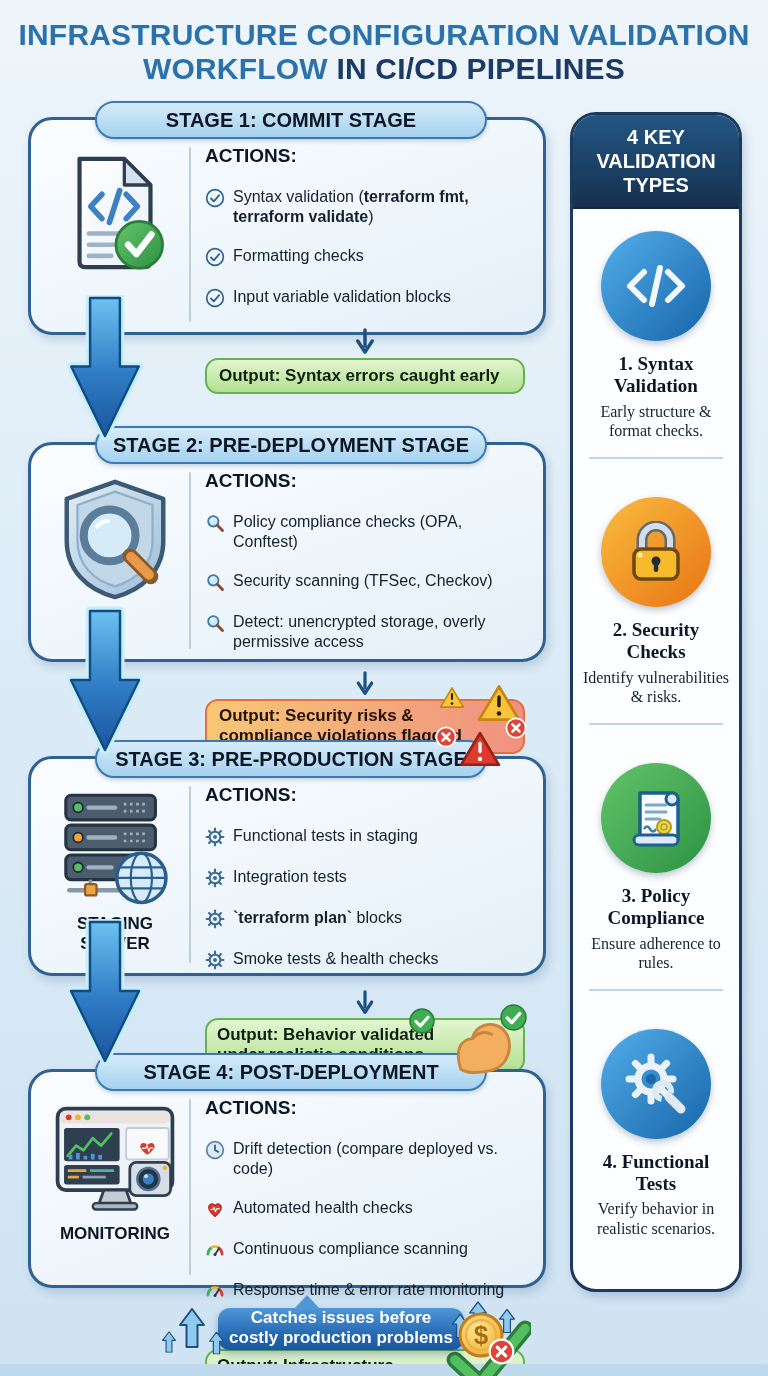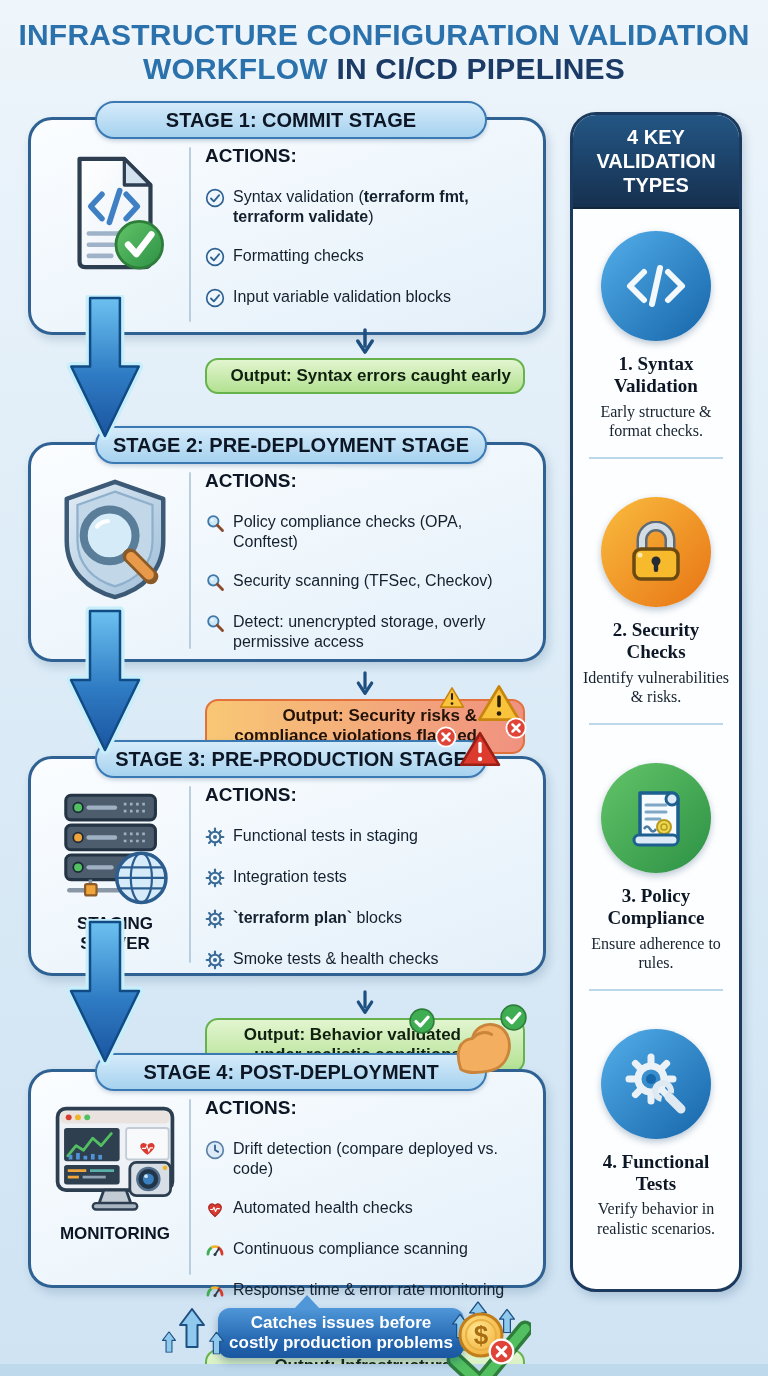--- a/index.html
+++ b/index.html
@@ -23,21 +23,21 @@
          color:#0c1624;box-shadow:0 2px 4px rgba(40,80,120,.25);box-sizing:border-box;}
   .stage-body{display:flex;height:100%;box-sizing:border-box;padding:25px 10px 8px 10px;}
   .icon-col{flex:0 0 148px;display:flex;flex-direction:column;align-items:center;padding-top:6px;}
   .icon-caption{font-weight:bold;font-size:17px;text-align:center;color:#0c1624;margin-top:8px;line-height:1.15;max-width:120px;}
   .v-div{flex:0 0 2px;background:#b9cfe0;margin:2px 0;border-radius:1px;}
   .content{flex:1;padding:0 8px 0 14px;min-width:0;}
   .actions-title{font-size:19px;font-weight:bold;color:#0c1624;margin:0 0 4px;}
   .action{display:flex;align-items:flex-start;gap:8px;margin:20px 0;font-size:16px;color:#14202e;line-height:1.22;}
   .action .bi{flex:0 0 20px;width:20px;height:20px;margin-top:1px;}
   .down-arrow{display:flex;justify-content:center;margin:3px 0;}
-  .output{position:relative;border-radius:13px;text-align:right;font-weight:bold;font-size:17px;
+  .output{position:relative;border-radius:13px;text-align:left;font-weight:bold;font-size:17px;
           color:#10200f;padding:6px 12px;line-height:1.2;}
   .output.success{background:linear-gradient(180deg,#e2f5d0,#b2e191);border:2px solid #66b34e;}
   .output.warning{background:linear-gradient(90deg,#f8c775,#f09180);border:2px solid #e2713c;color:#231208;}
   .out-2{padding:5px 46px 5px 12px;}
   .out-3{padding:5px 62px 5px 10px;}
   .out-4{padding:5px 72px 5px 10px;}
   .out-ico{position:absolute;z-index:4;}
   .ok-stamp{position:absolute;right:4px;bottom:-5px;width:54px;height:29px;border:3px solid #2f9e4f;
             border-radius:7px;color:#2f9e4f;font-weight:bold;font-size:20px;display:flex;align-items:center;
             justify-content:center;transform:rotate(-7deg);background:rgba(240,250,243,.85);box-sizing:border-box;}
@@ -55,23 +55,23 @@
   .vt-circle{width:110px;height:110px;border-radius:50%;margin:8px auto 12px;display:flex;align-items:center;
            justify-content:center;box-shadow:0 3px 7px rgba(30,70,110,.3);}
   .vt-circle.blue{background:linear-gradient(135deg,#54aeea,#1565a9);}
   .vt-circle.orange{background:linear-gradient(135deg,#f9bc3f,#e87414);}
   .vt-circle.green{background:linear-gradient(135deg,#63c468,#2c9145);}
   .vt-title{font-size:19px;font-weight:bold;color:#0c1624;line-height:1.18;}
   .vt-desc{font-size:16px;color:#16222e;margin-top:4px;line-height:1.22;}
   .sb-div{height:2px;background:#bcd6ea;margin:16px 16px;}
 
   
-  .banner{position:absolute;left:218px;top:1308px;width:246px;height:50px;z-index:6;
+  .banner{position:absolute;left:218px;top:1308px;width:246px;height:42px;z-index:6;
           background:linear-gradient(180deg,#4f97d8 0%,#2264ae 70%,#1b57a0 100%);
-          border-radius:12px;color:#fff;font-weight:bold;font-size:17px;display:flex;align-items:center;
+          border-radius:12px;color:#fff;font-weight:bold;font-size:17px;display:flex;align-items:flex-start;
           justify-content:center;text-align:center;line-height:1.18;box-shadow:0 4px 8px rgba(20,60,110,.35);
           padding:0 8px;box-sizing:border-box;}
   .banner::before{content:"";position:absolute;top:-13px;left:76px;border-left:13px solid transparent;
           border-right:13px solid transparent;border-bottom:14px solid #4f97d8;}
   .up-arrow{position:absolute;z-index:7;}
   .coin{position:absolute;left:458px;top:1312px;z-index:8;}
   .err-badge{position:absolute;left:488px;top:1338px;z-index:9;}
 </style>
 </head>
 <body>

